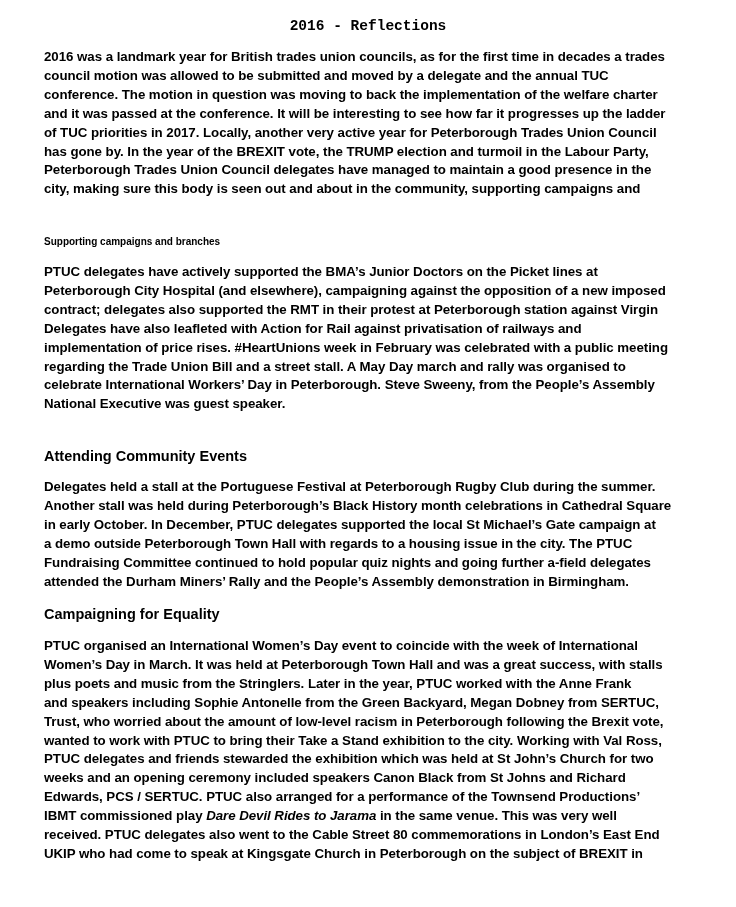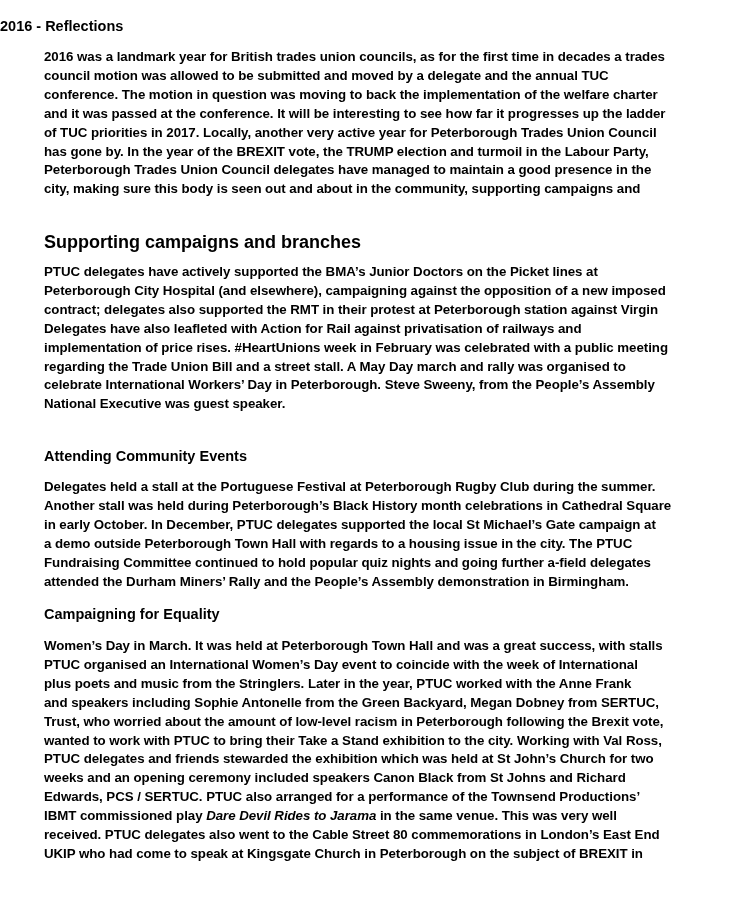--- a/index.html
+++ b/index.html
@@ -3,30 +3,30 @@
   <meta charset="utf-8">
   <style>
     html, body { margin: 0; padding: 0; background: #ffffff; }
     body {
       width: 736px; height: 907px; overflow: hidden; position: relative;
       font-family: "Liberation Sans", sans-serif; color: #000000;
     }
     .page { position: absolute; left: 0; top: 0; width: 736px; height: 907px; }
     .title {
       position: absolute; left: 0; width: 736px; top: 17px;
-      font-weight: bold; font-size: 14.5px; line-height: 18px;
+      text-align: center; font-weight: bold; font-size: 14.5px; line-height: 18px; font-family: Liberation Mono, monospace;
     }
     .block { position: absolute; left: 44px; width: 660px; }
     .line {
       display: block; white-space: nowrap; font-size: 13.3px; line-height: 18.9px;
       letter-spacing: -0.05px;
       font-weight: bold;
     }
     .heading { position: absolute; left: 44px; font-weight: bold; white-space: nowrap; }
-    .h-small { font-size: 18px; line-height: 18px; }
+    .h-small { font-size: 10px; line-height: 18px; }
     .h-large { font-size: 14.5px; line-height: 18px; }
     em { font-style: italic; }
   </style>
 </head>
 <body>
 
 <div class="page">
 
   <div class="title">2016 - Reflections</div>
 
@@ -58,22 +58,22 @@
     <span class="line">Delegates held a stall at the Portuguese Festival at Peterborough Rugby Club during the summer.</span>
     <span class="line">Another stall was held during Peterborough’s Black History month celebrations in Cathedral Square</span>
     <span class="line">in early October.  In December, PTUC delegates supported the local St Michael’s Gate campaign at</span>
     <span class="line">a demo outside Peterborough Town Hall with regards to a housing issue in the city. The PTUC</span>
     <span class="line">Fundraising Committee continued to hold popular quiz nights and going further a-field delegates</span>
     <span class="line">attended the Durham Miners’ Rally and the People’s Assembly demonstration in Birmingham.</span>
   </div>
 
   <div class="heading h-large" style="top:605px;">Campaigning for Equality</div>
   <div class="block" style="top:637px;">
+    <span class="line">PTUC organised an International Women’s Day event to coincide with the week of International</span>
     <span class="line">Women’s Day in March. It was held at Peterborough Town Hall and was a great success, with stalls</span>
-    <span class="line">PTUC organised an International Women’s Day event to coincide with the week of International</span>
     <span class="line">plus poets and music from the Stringlers. Later in the year, PTUC worked with the Anne Frank</span>
     <span class="line">and speakers including Sophie Antonelle from the Green Backyard, Megan Dobney from SERTUC,</span>
     <span class="line">Trust, who worried about the amount of low-level racism in Peterborough following the Brexit vote,</span>
     <span class="line">wanted to work with PTUC to bring their Take a Stand exhibition to the city. Working with Val Ross,</span>
     <span class="line">PTUC delegates and friends stewarded the exhibition which was held at St John’s Church for two</span>
     <span class="line">weeks and an opening ceremony included speakers Canon Black from St Johns and Richard</span>
     <span class="line">Edwards, PCS / SERTUC. PTUC also arranged for a performance of the Townsend Productions’</span>
     <span class="line"><span>IBMT commissioned play </span><em>Dare Devil Rides to Jarama</em><span> in the same venue. This was very well</span></span>
     <span class="line">received. PTUC delegates also went to the Cable Street 80 commemorations in London’s East End</span>
     <span class="line">UKIP who had come to speak at Kingsgate Church in Peterborough on the subject of BREXIT in</span>

